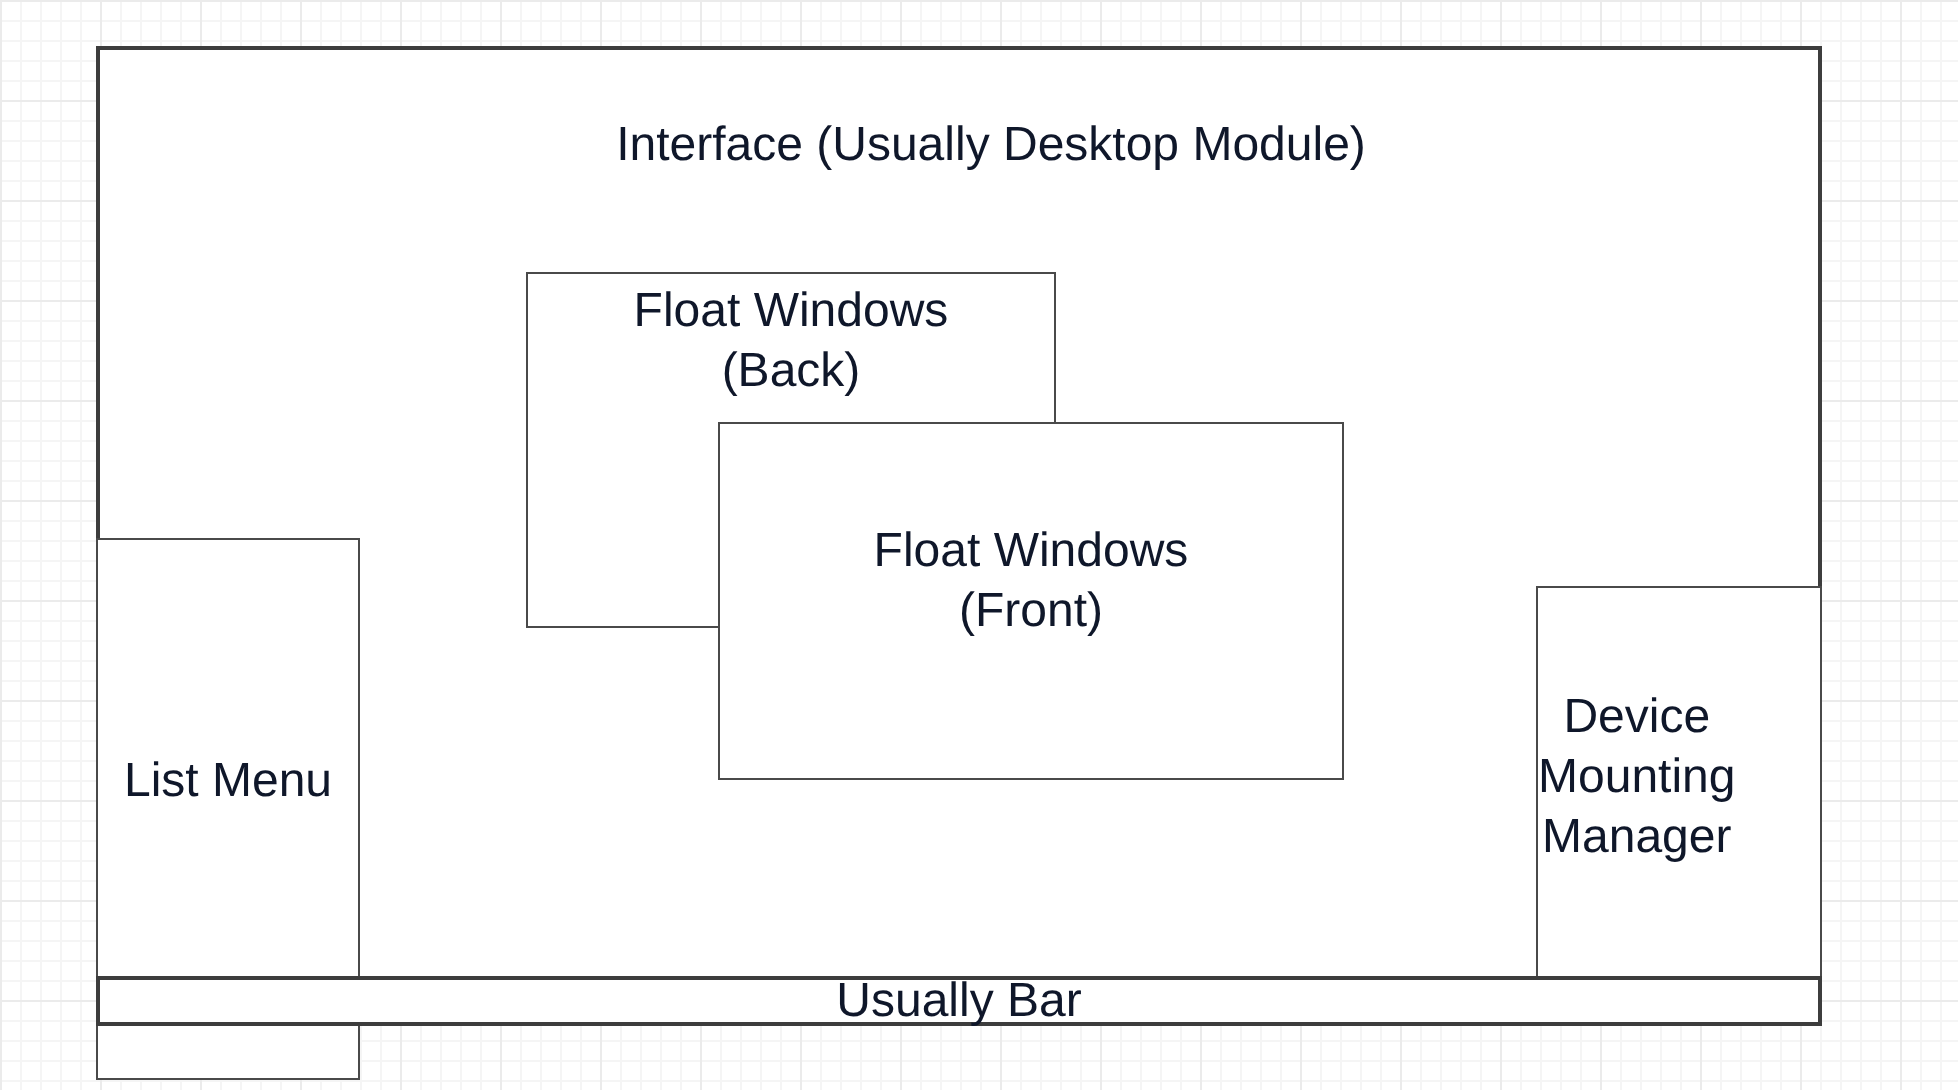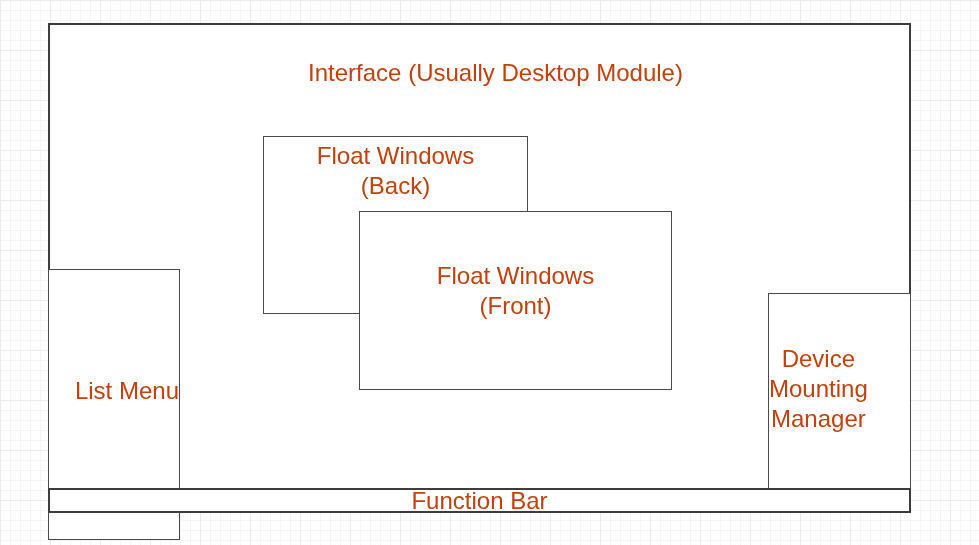--- a/index.html
+++ b/index.html
@@ -33,21 +33,21 @@
     border: 1.5px solid #4a4a4a;
   }
   .shape--thick {
     border: 2px solid #3d3d3d;
   }
   .label {
     font-size: 24px;
     line-height: 30px;
     white-space: pre-line;
     text-align: center;
-    color: #c2410c;
+    color: #0f172a;
   }
   
   #interface-box {
     left: 48px;
     top: 23px;
     width: 863px;
     height: 490px;
     z-index: 1;
   }
   #interface-label {
@@ -87,21 +87,21 @@
   }
   
   #list-menu-box {
     left: 48px;
     top: 269px;
     width: 132px;
     height: 271px;
     z-index: 2;
     display: flex;
     align-items: center;
-    justify-content: flex-end;
+    justify-content: center;
   }
   #list-menu-box .label {
     transform: translateY(-14px);
   }
   
   #device-box {
     left: 768px;
     top: 293px;
     width: 143px;
     height: 196px;
@@ -151,16 +151,16 @@
     <div class="label">List Menu</div>
   </div>
 
   <div class="shape" id="device-box">
     <div class="label">Device
 Mounting
 Manager</div>
   </div>
 
   <div class="shape shape--thick" id="function-bar">
-    <div class="label">Function Bar</div>
+    <div class="label">Usually Bar</div>
   </div>
 
 </div>
 
 </body></html>

